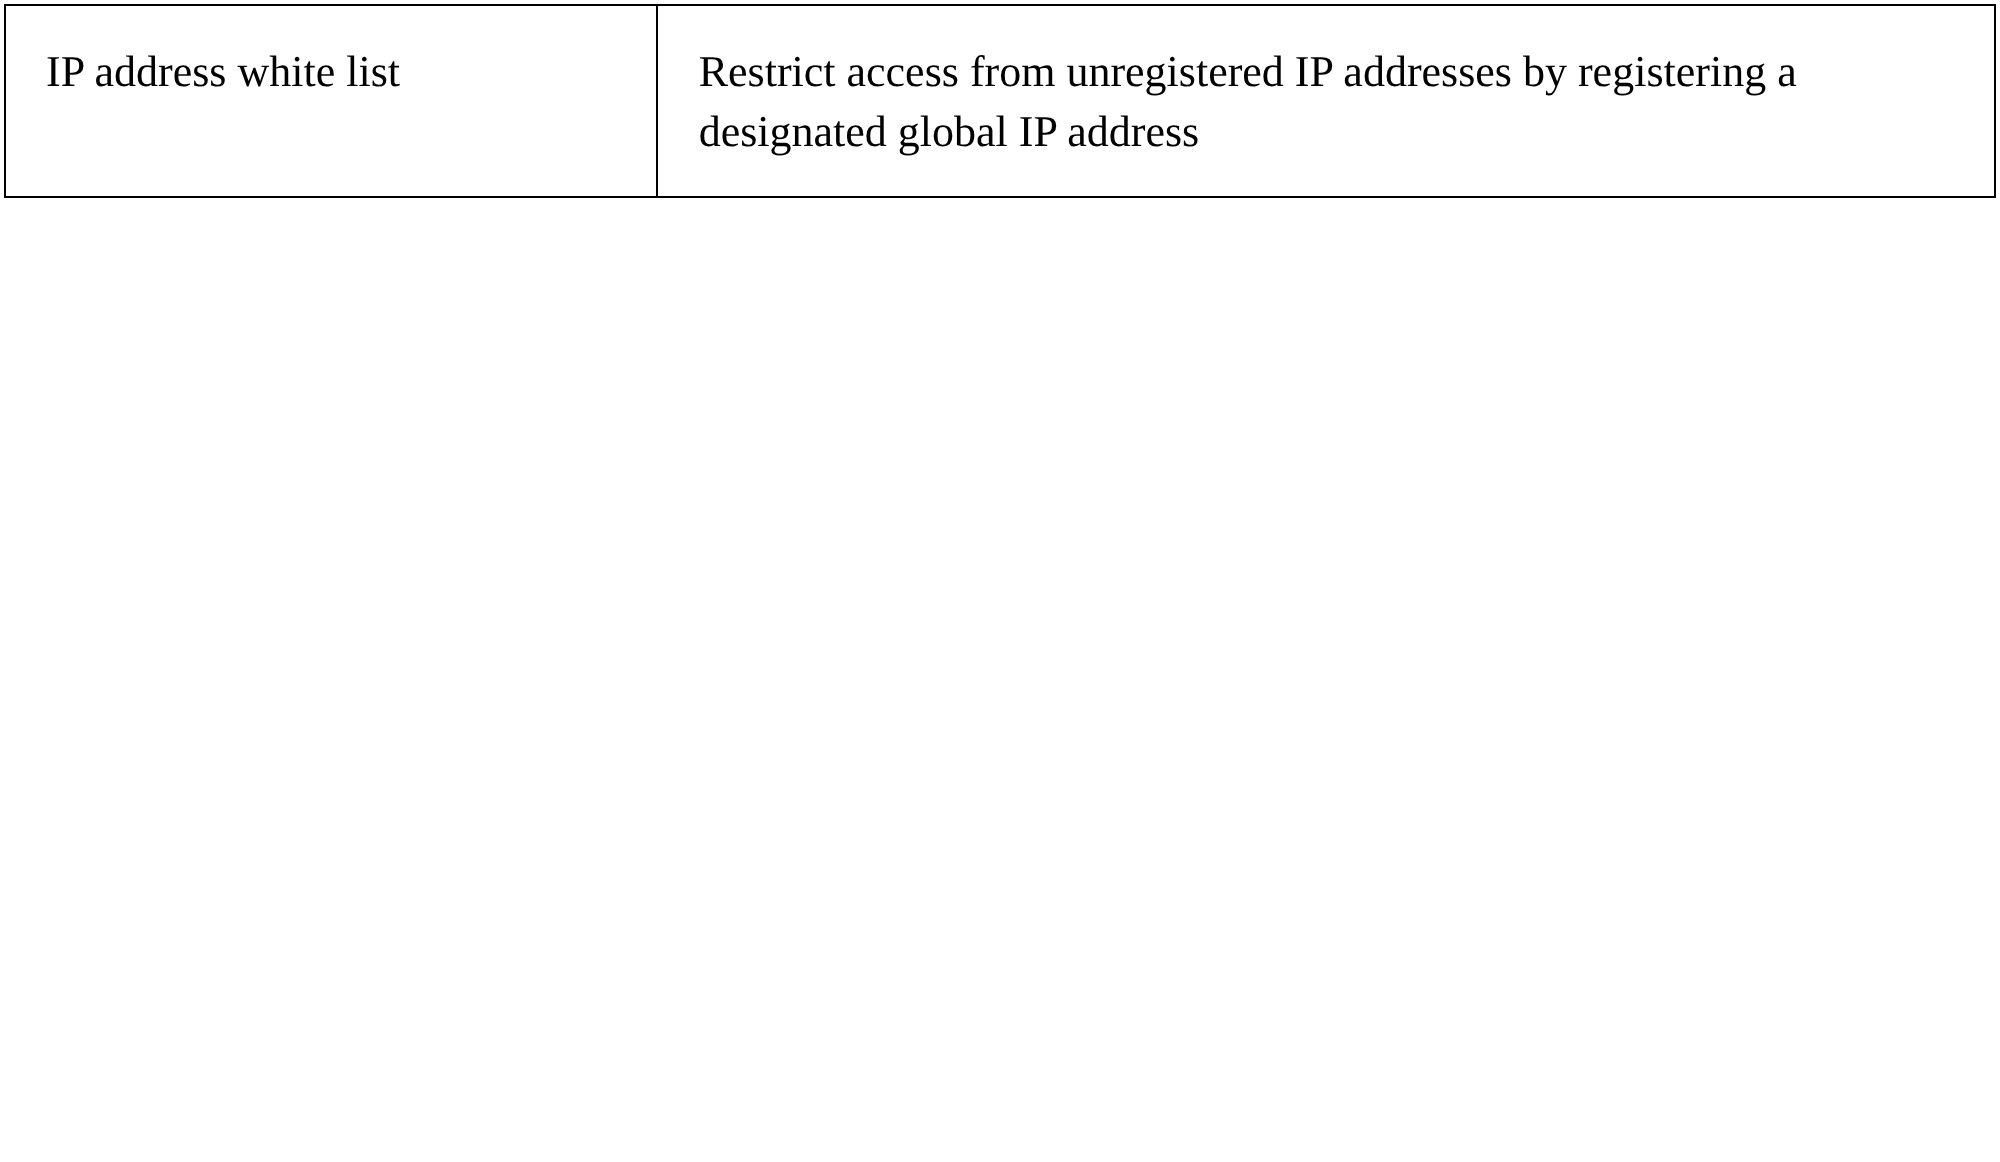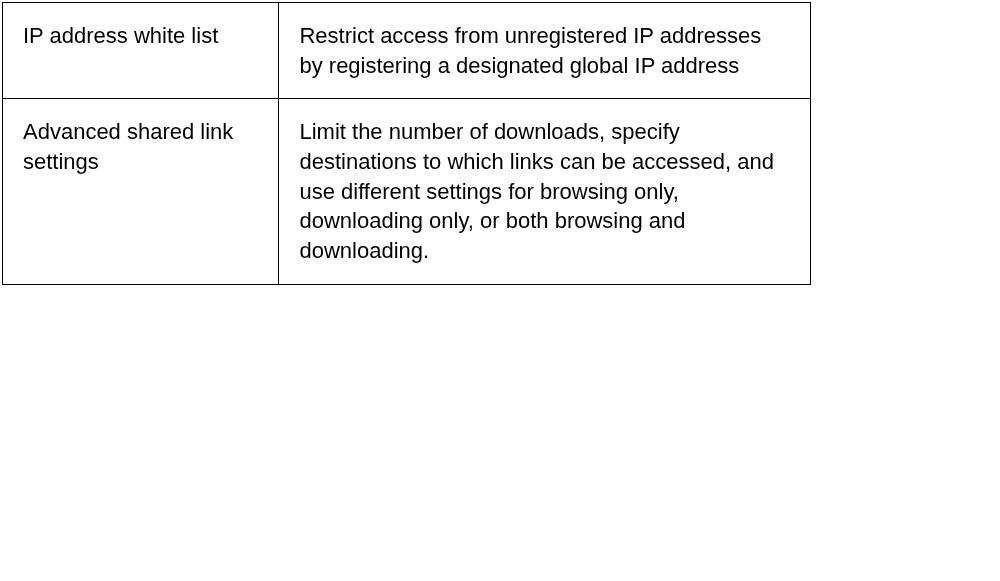--- a/index.html
+++ b/index.html
@@ -9,21 +9,22 @@
       background: #ffffff;
       width: 1000px;
       height: 581px;
       box-sizing: border-box;
     }
     .table-container {
       padding: 2px;
     }
     table {
       border-collapse: collapse;
-      width: 809px;
+      width: 996px;
+      font-family: Liberation Serif, serif;
     }
     td {
       border: 1.5px solid #000000;
       padding: 18px 20px;
       vertical-align: top;
       font-size: 22px;
       line-height: 1.35;
       color: #000000;
     }
     td.feature-name {
@@ -37,19 +38,15 @@
 </head>
 <body>
 
 <div class="table-container">
   <table>
     <tbody>
       <tr>
         <td class="feature-name">IP address white list</td>
         <td class="feature-desc">Restrict access from unregistered IP addresses by registering a designated global IP address</td>
       </tr>
-      <tr>
-        <td class="feature-name">Advanced shared link settings</td>
-        <td class="feature-desc">Limit the number of downloads, specify destinations to which links can be accessed, and use different settings for browsing only, downloading only, or both browsing and downloading.</td>
-      </tr>
     </tbody>
   </table>
 </div>
 
 </body></html>

